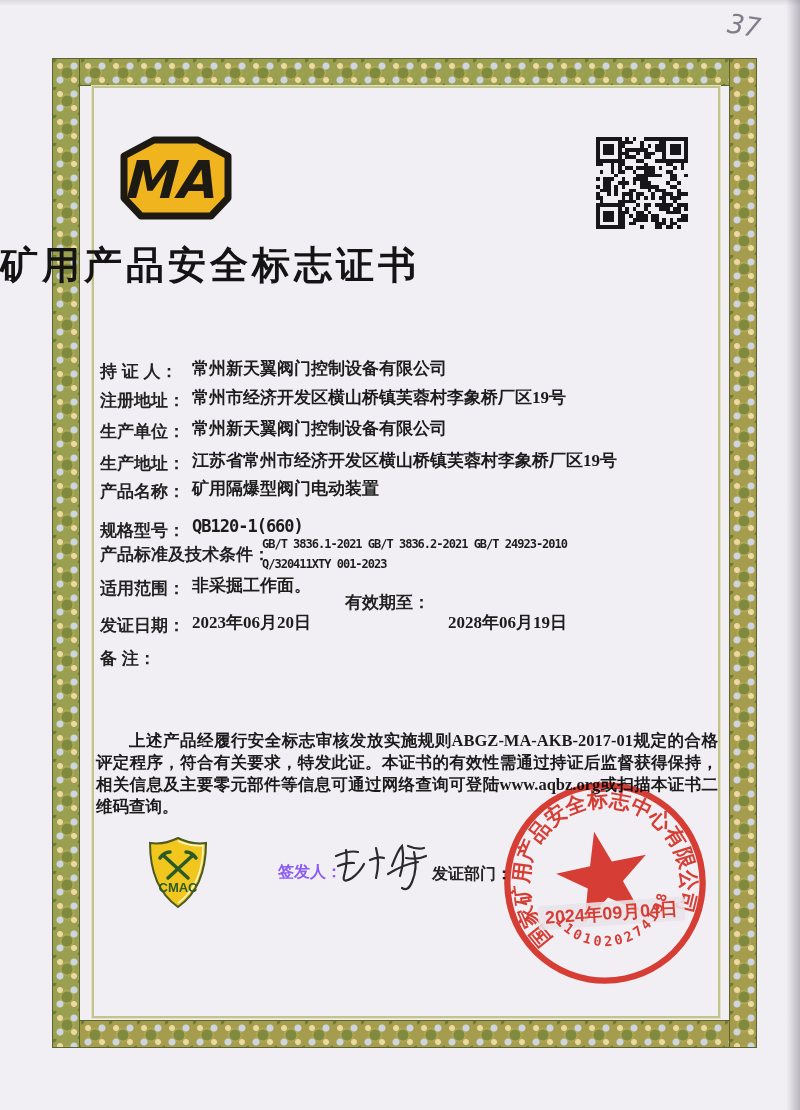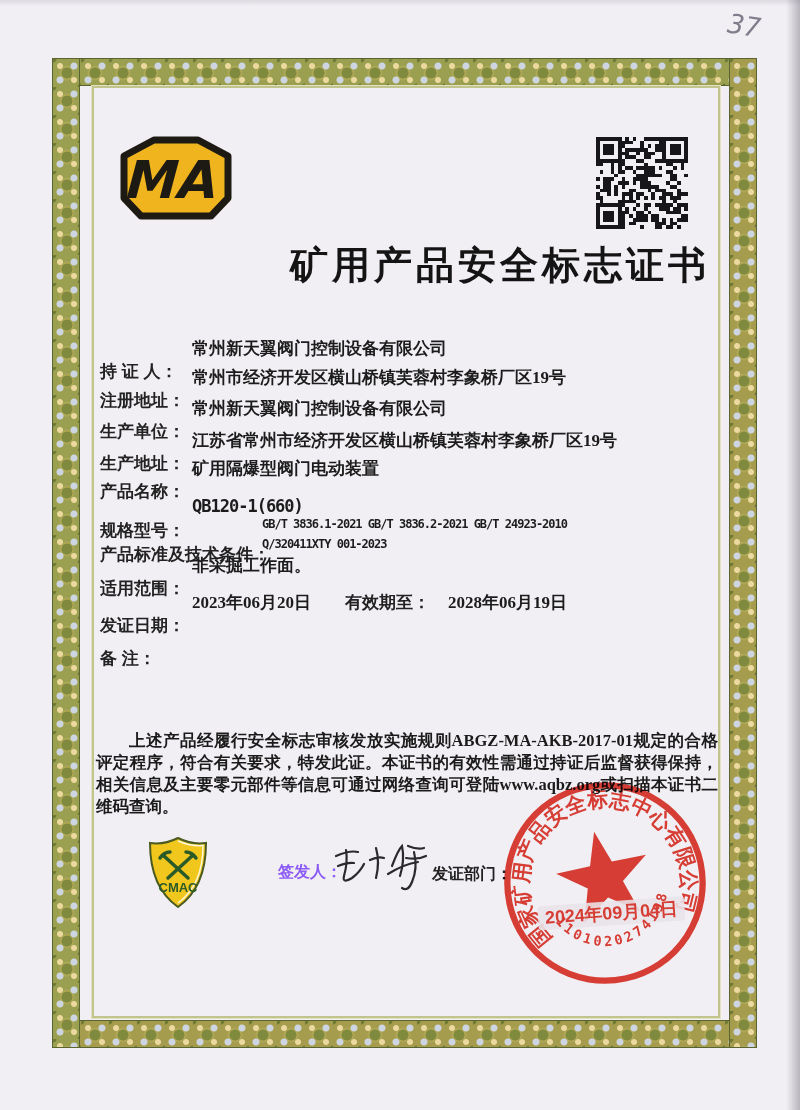--- a/index.html
+++ b/index.html
@@ -32,30 +32,30 @@
 
   
   .ma-logo { position:absolute; left:118px; top:136px; }
   .cert-no { position:absolute; left:283px; top:170px; font-size:17px; color:#18181a;
     font-family:"Liberation Serif", serif; letter-spacing:1px; }
   .cert-no .num { font-family:"Liberation Serif", serif; font-size:18px; letter-spacing:.5px; }
   .qr { position:absolute; left:596px; top:137px; width:92px; height:92px;
     display:grid; grid-template-columns:repeat(25,1fr); grid-template-rows:repeat(25,1fr); }
   .qr div { background:transparent; } .qr div.d { background:#17161a; }
 
-  .title { position:absolute; left:0; top:240px; width:710px; text-align:right;
+  .title { position:absolute; left:0; top:240px; width:710px; text-align:left;
     font-size:38px; font-weight:bold; color:#141414; letter-spacing:4px;
     font-family:"Liberation Serif", serif; }
 
   
   .row { position:absolute; left:100px; width:618px; display:flex; align-items:flex-start; }
   .lbl { flex:none; width:92px; font-size:17px; font-weight:bold; color:#222;
     white-space:nowrap; font-family:"Liberation Sans", sans-serif;margin-top:23px; }
   .val { font-size:17px; font-weight:bold; color:#1c1c1c;
-    font-family:"Liberation Serif", serif; }
+    font-family:"Liberation Serif", serif;margin-top:20px; }
   .row-std .lbl { width:162px;text-align:center; }
   .row-std .val { width:312px; font-size:12px; line-height:20px;
     font-family:"DejaVu Sans Mono", monospace; letter-spacing:-1px; }
   .val-mono { font-family:"DejaVu Sans Mono", monospace; letter-spacing:-1px; }
   .dates .val1 { flex:none; width:153px; }
   .dates .lbl2 { flex:none; width:103px; font-size:17px; font-weight:bold; color:#222; white-space:nowrap; }
 
   .statement { position:absolute; left:96px; top:730px; width:622px;
     font-size:16.5px; font-weight:bold; color:#1b1b1b; line-height:22px;
     text-indent:2em; font-family:"Liberation Serif", serif; text-align:justify; }

